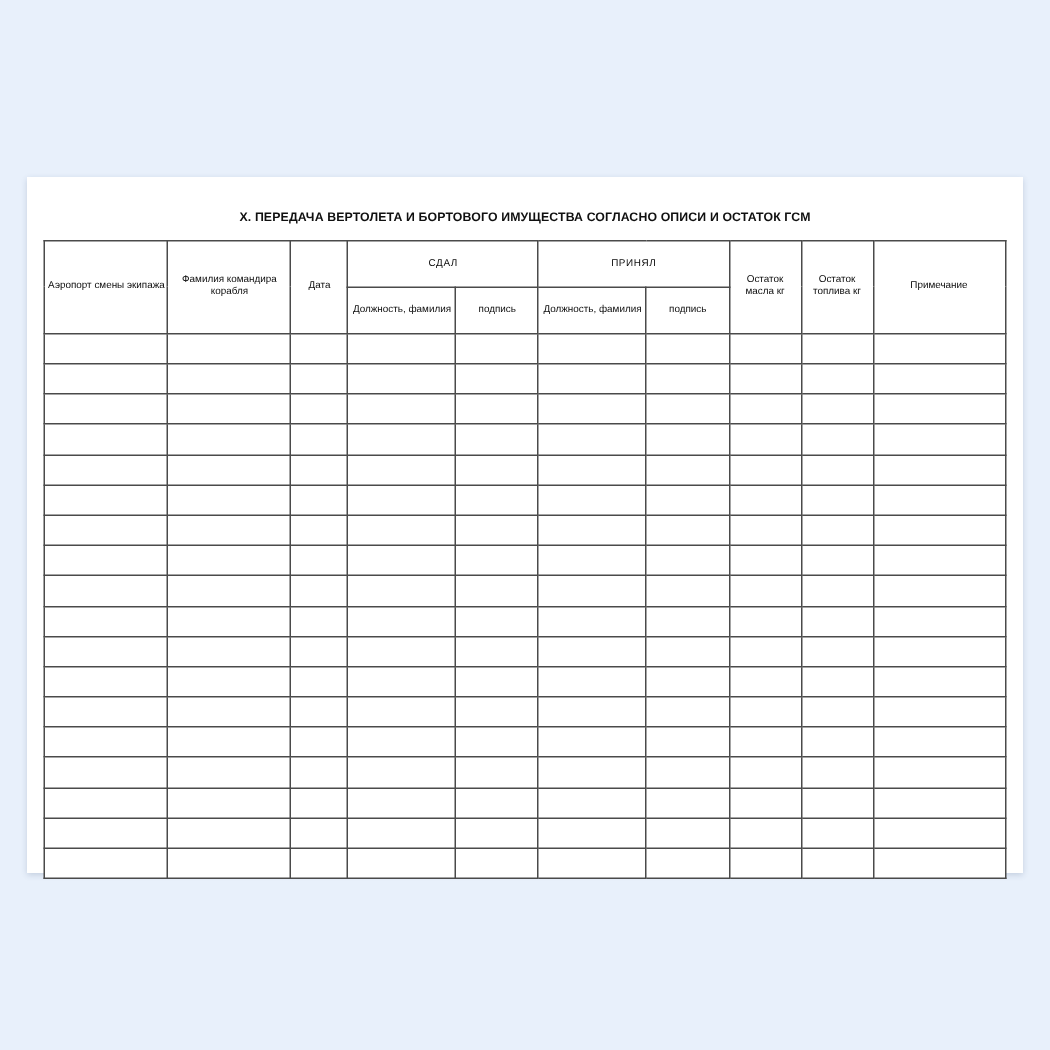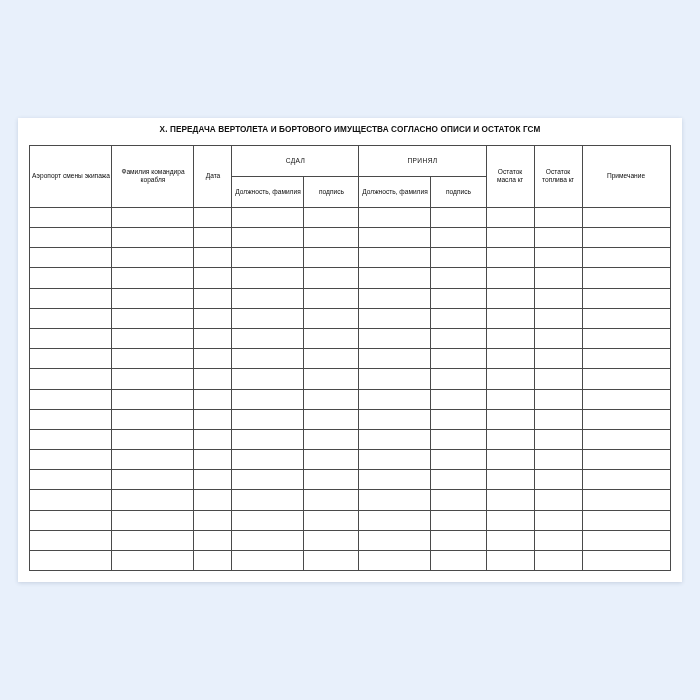--- a/index.html
+++ b/index.html
@@ -21,21 +21,21 @@
     height: 464px;
     background: #ffffff;
     box-shadow: 0 1px 4px rgba(40,60,100,0.18);
   }
   .doc-title {
     text-align: center;
     font-size: 8.2px;
     font-weight: bold;
     color: #101010;
     letter-spacing: 0.1px;
-    margin-top: 7px;
+    margin-top: 22px;
     margin-bottom: 10px;
     padding: 0 30px;
     line-height: 1.2;
   }
   table.ledger {
     border-collapse: collapse;
     margin: 0 auto;
     width: 600px;
     table-layout: fixed;
   }

